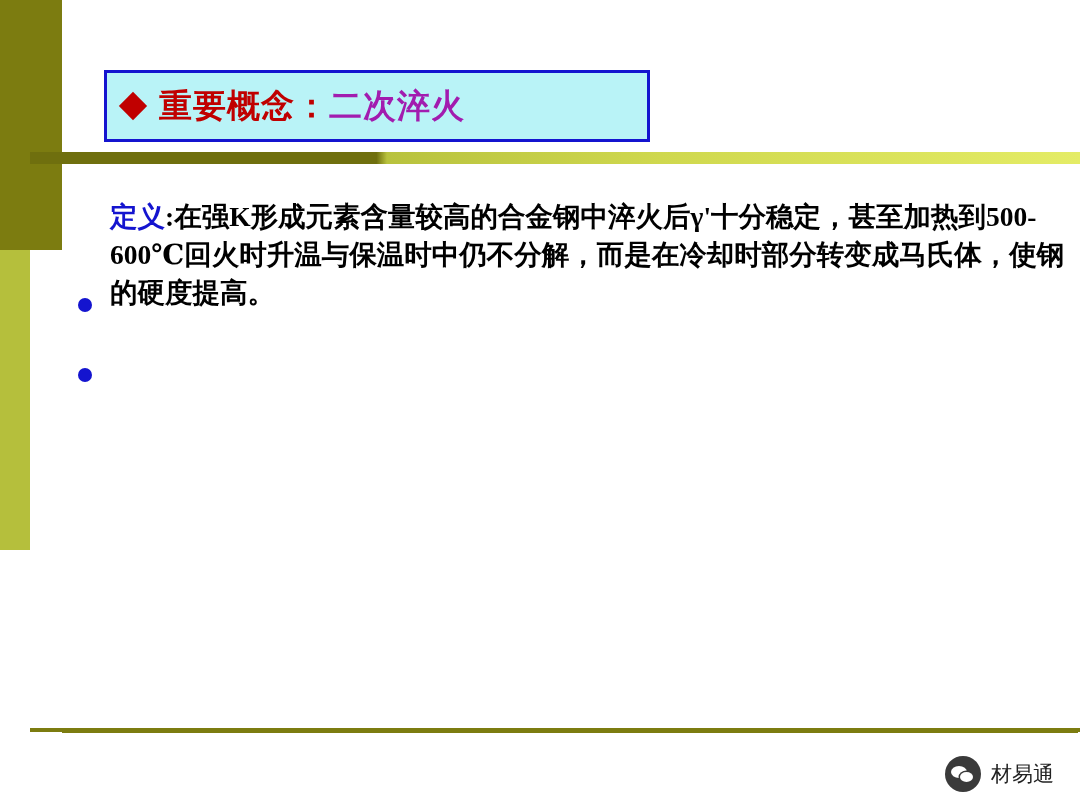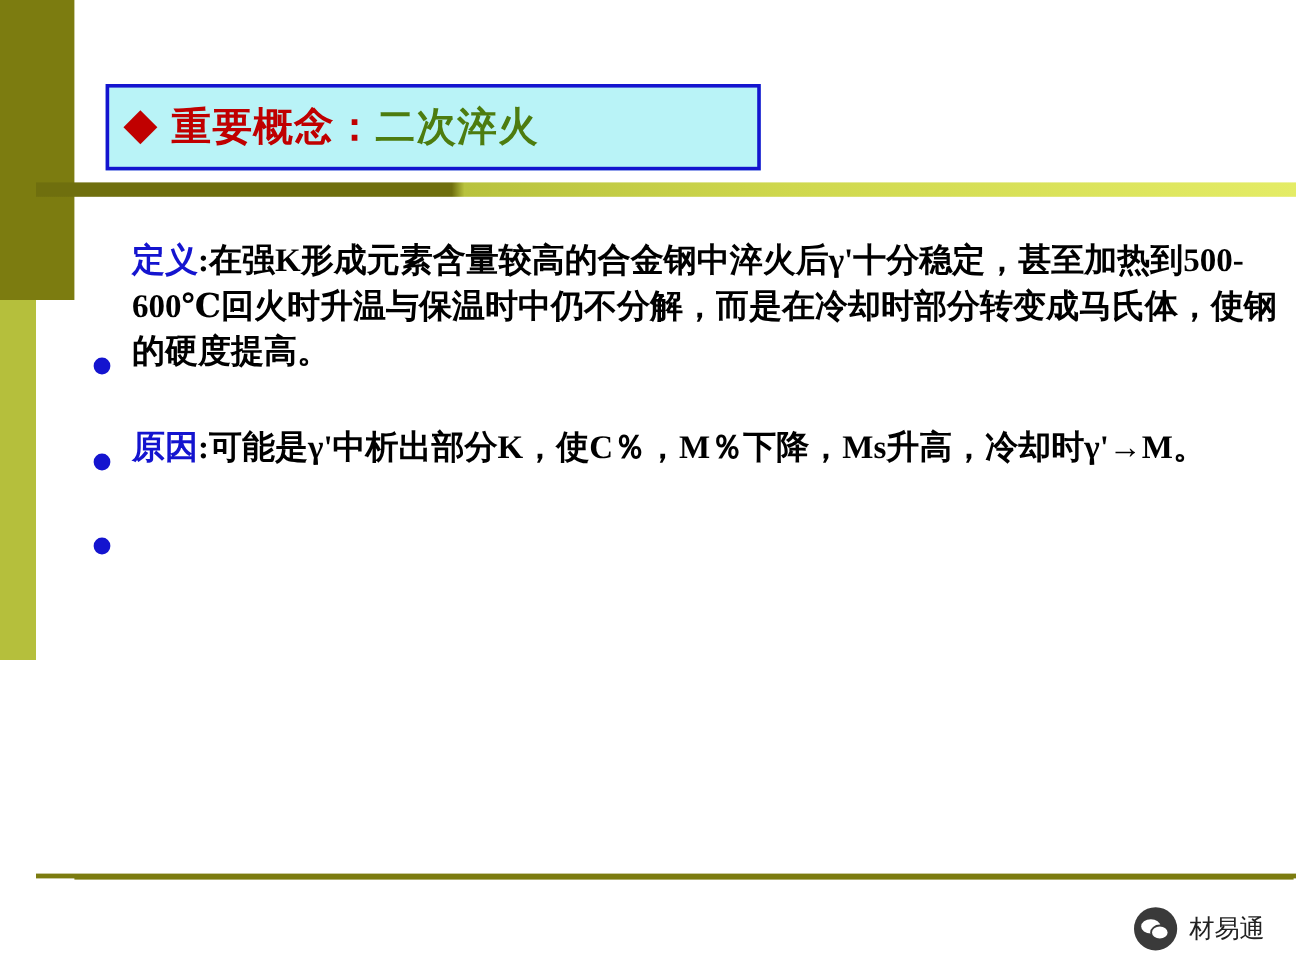--- a/index.html
+++ b/index.html
@@ -88,21 +88,21 @@
     left: 30px;
     top: 728px;
     width: 1050px;
     height: 4px;
     background: #7c7c10;
   }
 
   
   .title-box {
     position: absolute;
-    left: 88px;
+    left: 104px;
     top: 70px;
     width: 546px;
     height: 72px;
     border: 3px solid #1414cf;
     background: #b9f3f7;
     display: flex;
     align-items: center;
     padding-left: 16px;
     box-sizing: border-box;
   }
@@ -114,21 +114,21 @@
     margin-right: 16px;
     flex: 0 0 auto;
   }
   .title-red {
     color: #c00000;
     font-size: 33px;
     font-weight: bold;
     letter-spacing: 1px;
   }
   .title-blue {
-    color: #4d7c0f;
+    color: #a21caf;
     font-size: 33px;
     font-weight: bold;
     letter-spacing: 1px;
   }
 
   
   .bullets {
     position: absolute;
     left: 78px;
     top: 198px;
@@ -232,26 +232,20 @@
 
   <div class="bullets">
 
     <div class="bullet-row">
       <span class="bullet-dot"></span>
       <div class="bullet-text">
         <span class="lbl">定义</span><span class="colon">:</span><span>在强K形成元素含量较高的合金钢中淬火后γ'十分稳定，甚至加热到500-600℃回火时升温与保温时中仍不分解，而是在冷却时部分转变成马氏体，使钢的硬度提高。</span>
       </div>
     </div>
 
-    <div class="bullet-row">
-      <span class="bullet-dot"></span>
-      <div class="bullet-text">
-        <span class="lbl">原因</span><span class="colon">:</span><span>可能是γ'中析出部分K，使C％，M％下降，Ms升高，冷却时γ'→M。</span>
-      </div>
-    </div>
 
     <div class="bullet-row">
       <span class="bullet-dot"></span>
     </div>
 
   </div>
 
   <div class="footer-mark">
     <span class="wechat-badge"></span>
     <span class="footer-text">材易通</span>

